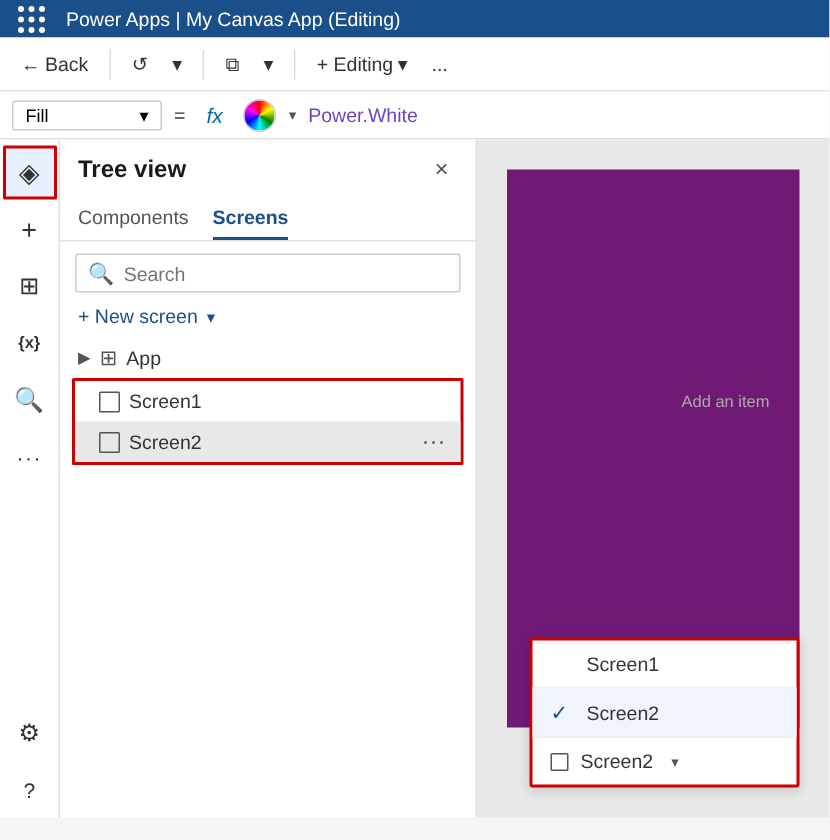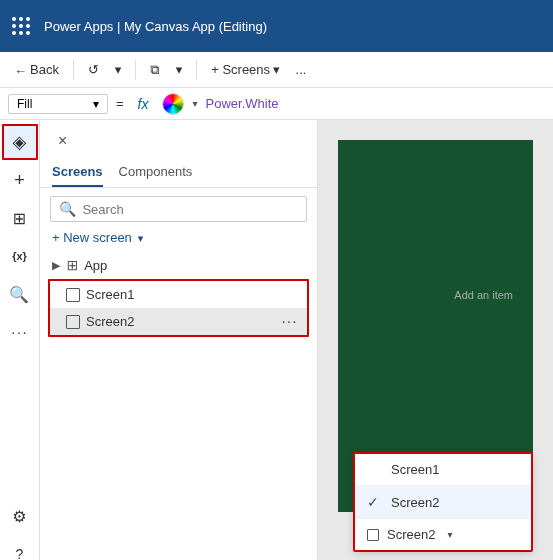--- a/index.html
+++ b/index.html
@@ -5,21 +5,21 @@
     * { box-sizing: border-box; margin: 0; padding: 0; }
     body { font-family: 'Segoe UI', Arial, sans-serif; font-size: 13px; background: #f5f5f5; width: 553px; height: 560px; overflow: hidden; position: relative; }
 
     
     .top-bar {
       background: #1b4f8a;
       color: white;
       display: flex;
       align-items: center;
       padding: 0 12px;
-      height: 52px;
+      height: 25px;
       gap: 8px;
     }
     .top-bar-dots { display: grid; grid-template-columns: repeat(3,4px); gap:3px; margin-right:6px; }
     .top-bar-dot { width:4px; height:4px; background:white; border-radius:50%; }
 
     
     .toolbar {
       background: white;
       border-bottom: 1px solid #e0e0e0;
       display: flex;
@@ -146,21 +146,21 @@
     }
 
     
     .canvas-area {
       flex: 1;
       background: #e8e8e8;
       position: relative;
       overflow: hidden;
     }
     .canvas-inner {
-      background: #14532d;
+      background: #701a75;
       position: absolute;
       top: 20px; left: 20px;
       right: 20px; bottom: 60px;
     }
     .add-hint {
       position: absolute; top: 40%; right: 20px;
       color: #aaa; font-size: 11px;
     }
 
     
@@ -217,21 +217,21 @@
   </button>
   <div class="toolbar-sep"></div>
   <button class="toolbar-btn">
     <span>⧉</span>
   </button>
   <button class="toolbar-btn">
     <span>▾</span>
   </button>
   <div class="toolbar-sep"></div>
   <button class="toolbar-btn">
-    <span>+ Screens</span>
+    <span>+ Editing</span>
     <span>▾</span>
   </button>
   <button class="toolbar-btn">
     <span>...</span>
   </button>
 </div>
 
 <div class="formula-bar">
   <div class="fill-dropdown">
     <span>Fill</span>
@@ -273,26 +273,27 @@
     <button class="sidebar-icon-btn" title="Settings">
       <span style="font-size:16px;">⚙</span>
     </button>
     <button class="sidebar-icon-btn" title="Help">
       <span style="font-size:14px;">?</span>
     </button>
   </div>
 
   <div class="tree-panel">
     <div class="tree-header">
+      <span class="tree-title">Tree view</span>
       <button class="tree-close">×</button>
     </div>
 
     <div class="tree-tabs">
+      <div class="tree-tab">Components</div>
       <div class="tree-tab active">Screens</div>
-      <div class="tree-tab">Components</div>
     </div>
 
     <div class="search-box">
       <span style="color:#888; font-size:14px;">🔍</span>
       <input class="search-input" type="text" placeholder="Search" style="">
     </div>
 
     <button class="new-screen-btn">
       <span>+ New screen</span>
       <span style="font-size:11px;">▾</span>

